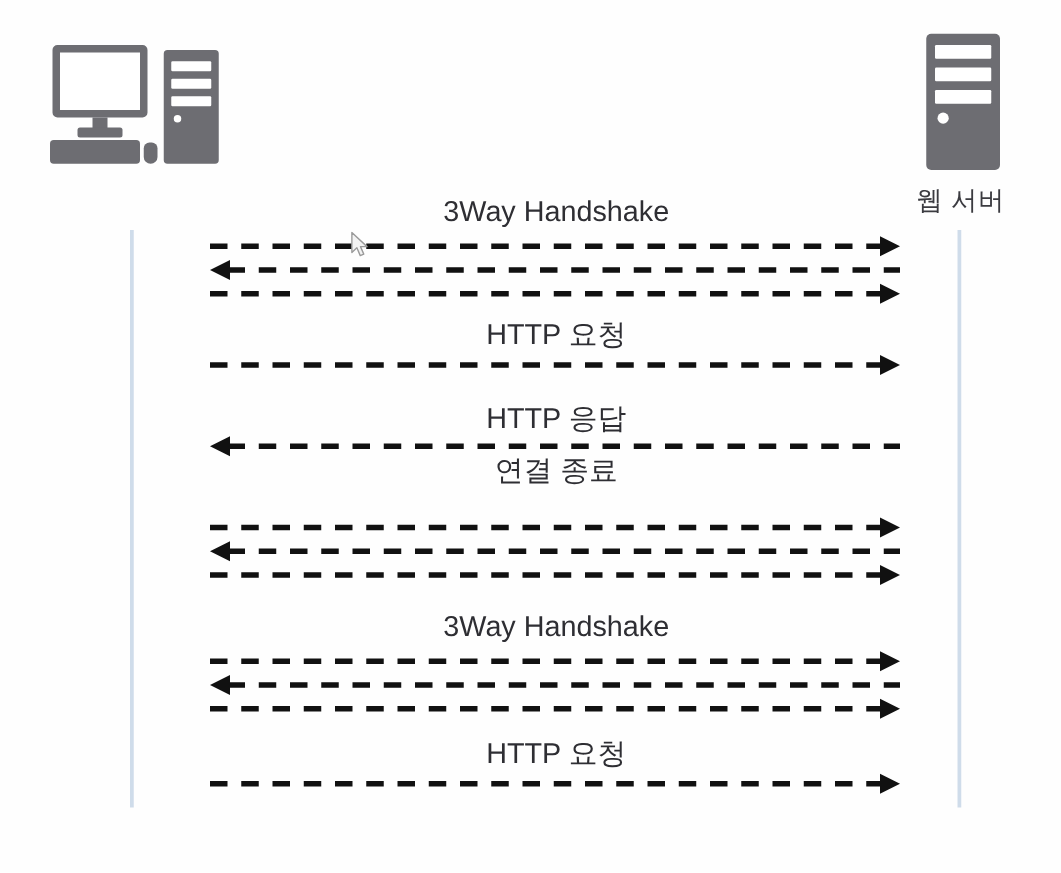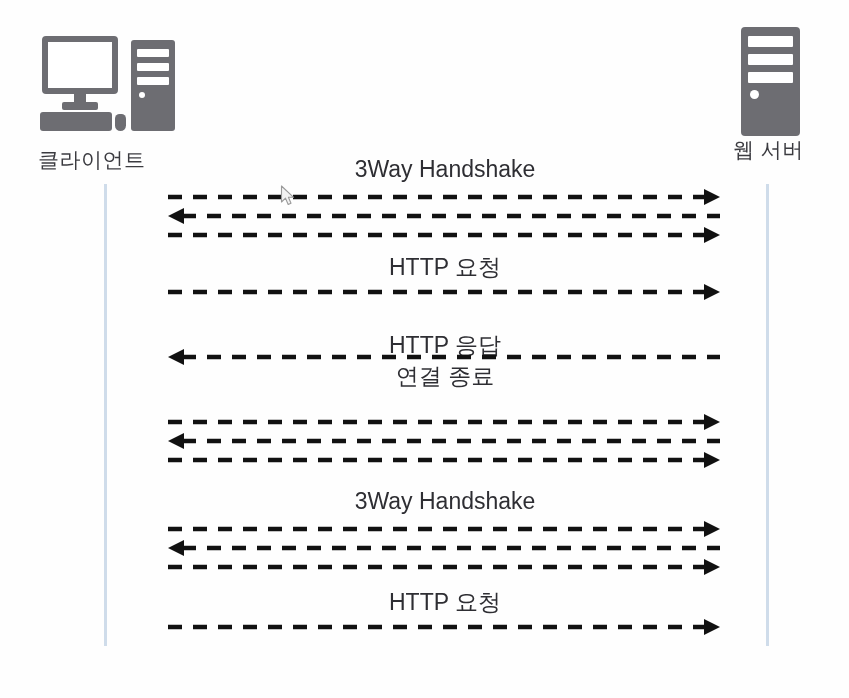--- a/index.html
+++ b/index.html
@@ -21,21 +21,21 @@
 
   
   .endpoint-label {
     position: absolute;
     font-size: 21px;
     color: #3b3b40;
     white-space: nowrap;
     letter-spacing: 0.5px;
   }
   #client-label { left: 38px;  top: 146px; }
-  #server-label { left: 733px; top: 136px; }
+  #server-label { left: 733px; top: 146px; }
 
   
   #client-icon {
     position: absolute;
     left: 40px;
     top: 36px;
     width: 140px;
     height: 100px;
   }
   .mon-frame {
@@ -169,21 +169,20 @@
     <div class="mon-foot"></div>
     <div class="keyboard"></div>
     <div class="mouse"></div>
     <div class="tower-client">
       <div class="slot s1"></div>
       <div class="slot s2"></div>
       <div class="slot s3"></div>
       <div class="led"></div>
     </div>
   </div>
-  <div class="endpoint-label" id="client-label">클라이언트</div>
 
   <div id="server-icon">
     <div class="slot s1"></div>
     <div class="slot s2"></div>
     <div class="slot s3"></div>
     <div class="led"></div>
   </div>
   <div class="endpoint-label" id="server-label">웹 서버</div>
 
   <div class="lifeline" id="lifeline-client"></div>
@@ -209,21 +208,21 @@
           <polygon fill="#111111" points="536,1 552,9 536,17"></polygon>
         </svg>
       </div>
       <div class="msg-label" style="top: 252px;">HTTP 요청</div>
       <div class="arrow" style="top: 283px;">
         <svg width="552" height="18" viewBox="0 0 552 18">
           <line y1="9" y2="9" x1="0" x2="538" stroke="#111111" stroke-width="4.4" stroke-dasharray="14 11" stroke-linecap="butt"></line>
           <polygon fill="#111111" points="536,1 552,9 536,17"></polygon>
         </svg>
       </div>
-      <div class="msg-label" style="top: 330px;">HTTP 응답</div>
+      <div class="msg-label" style="top: 319px;">HTTP 응답</div>
       <div class="arrow" style="top: 348px;">
         <svg width="552" height="18" viewBox="0 0 552 18">
           <line y1="9" y2="9" x1="14" x2="552" stroke="#111111" stroke-width="4.4" stroke-dasharray="14 11" stroke-linecap="butt"></line>
           <polygon fill="#111111" points="16,1 0,9 16,17"></polygon>
         </svg>
       </div>
       <div class="msg-label" style="top: 361px;">연결 종료</div>
       <div class="arrow" style="top: 413px;">
         <svg width="552" height="18" viewBox="0 0 552 18">
           <line y1="9" y2="9" x1="0" x2="538" stroke="#111111" stroke-width="4.4" stroke-dasharray="14 11" stroke-linecap="butt"></line>

